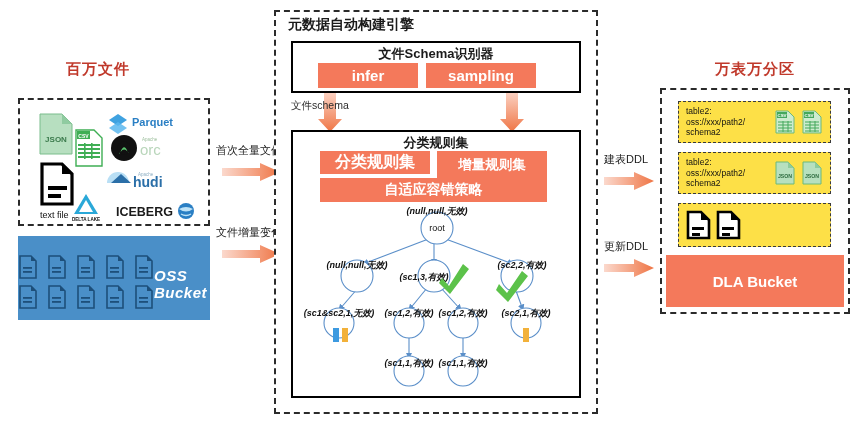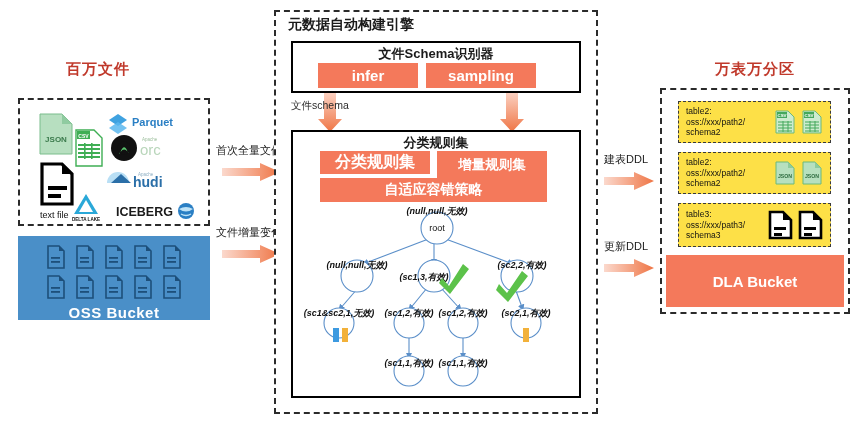--- a/index.html
+++ b/index.html
@@ -57,24 +57,25 @@
   .arrow-label {
     font-size: 11px;
     color: #1a1a1a;
     white-space: nowrap;
   }
 
   
   #oss-bucket {
     background: #4a8fc8;
     display: flex;
-    flex-direction: column;
+    flex-direction: row;
     align-items: center;
     justify-content: flex-start;
     padding-top: 8px;
+    font-style: italic;
   }
   .oss-rows { display: flex; flex-direction: column; gap: 4px; }
   .oss-row { display: flex; gap: 9px; }
   #oss-label {
     color: #ffffff; font-weight: bold; font-size: 15px;
     letter-spacing: .5px; margin-top: 4px;
   }
 
   
   .tcard {
@@ -399,23 +400,20 @@
       </svg>
       <svg width="22" height="26" viewBox="0 0 22 26">
         <path d="M2 2 h12 l6 6 v16 h-18 z" fill="#b7e0bf" stroke="#6cb97a" stroke-width="1"></path>
         <path d="M14 2 l6 6 h-6 z" fill="#8ecb9c"></path>
         <text x="11" y="18" font-size="5.2" font-weight="bold" fill="#2f6c40" text-anchor="middle" font-family="Liberation Sans, sans-serif">JSON</text>
       </svg>
     </div>
   </div>
 
   <div class="abs dashed-thin tcard" style="left:678px; top:203px; width:153px; height:44px;">
-    <div class="tcard-text">table3:
-oss://xxx/path3/
-schema3</div>
     <div class="tcard-icons">
       <svg width="25" height="30" viewBox="0 0 25 30">
         <path d="M2 2 h13 l8 8 v18 h-21 z" fill="#fff" stroke="#000" stroke-width="2.6"></path>
         <path d="M15 2 l8 8 h-8 z" fill="#000"></path>
         <rect x="6" y="17" width="12" height="3" fill="#000"></rect>
         <rect x="6" y="23" width="8" height="3" fill="#000"></rect>
       </svg>
       <svg width="25" height="30" viewBox="0 0 25 30">
         <path d="M2 2 h13 l8 8 v18 h-21 z" fill="#fff" stroke="#000" stroke-width="2.6"></path>
         <path d="M15 2 l8 8 h-8 z" fill="#000"></path>

